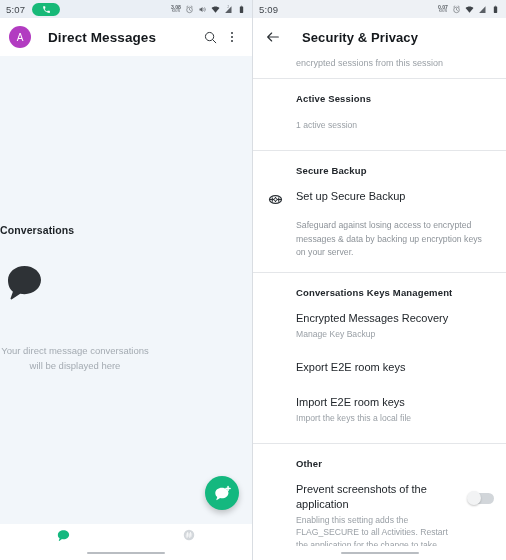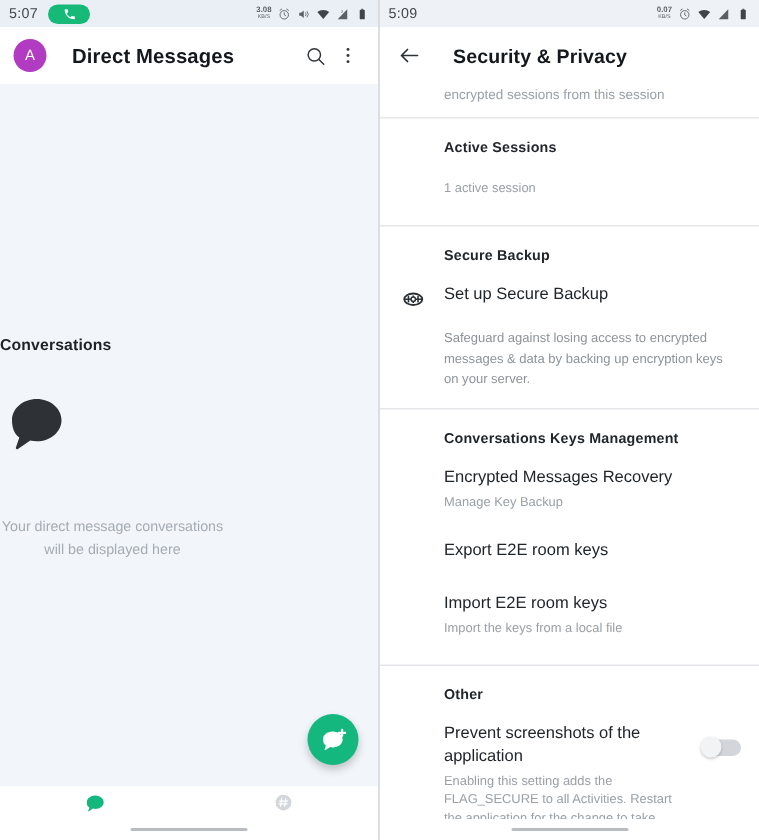--- a/index.html
+++ b/index.html
@@ -300,21 +300,21 @@
       <div class="section-hdr">Conversations Keys Management</div>
       <div class="row">
         <div class="row-title">Encrypted Messages Recovery</div>
         <div class="row-sub">Manage Key Backup</div>
       </div>
       <div class="row" style="padding-top:11px">
         <div class="row-title">Export E2E room keys</div>
       </div>
       <div class="row" style="padding-top:11px">
         <div class="row-title">Import E2E room keys</div>
-        <div class="row-sub">Import the keys from a local file</div>
+        <div class="row-sub">Import the keys this a local file</div>
       </div>
       <div class="divider" style="margin-top:10px"></div>
 
       <div class="section-hdr">Other</div>
       <div class="row toggle-row">
         <div class="row-title">Prevent screenshots of the application</div>
         <div class="row-sub">Enabling this setting adds the FLAG_SECURE to all Activities. Restart the application for the change to take effect.</div>
         <div class="switch">
           <div class="knob"></div>
         </div>

